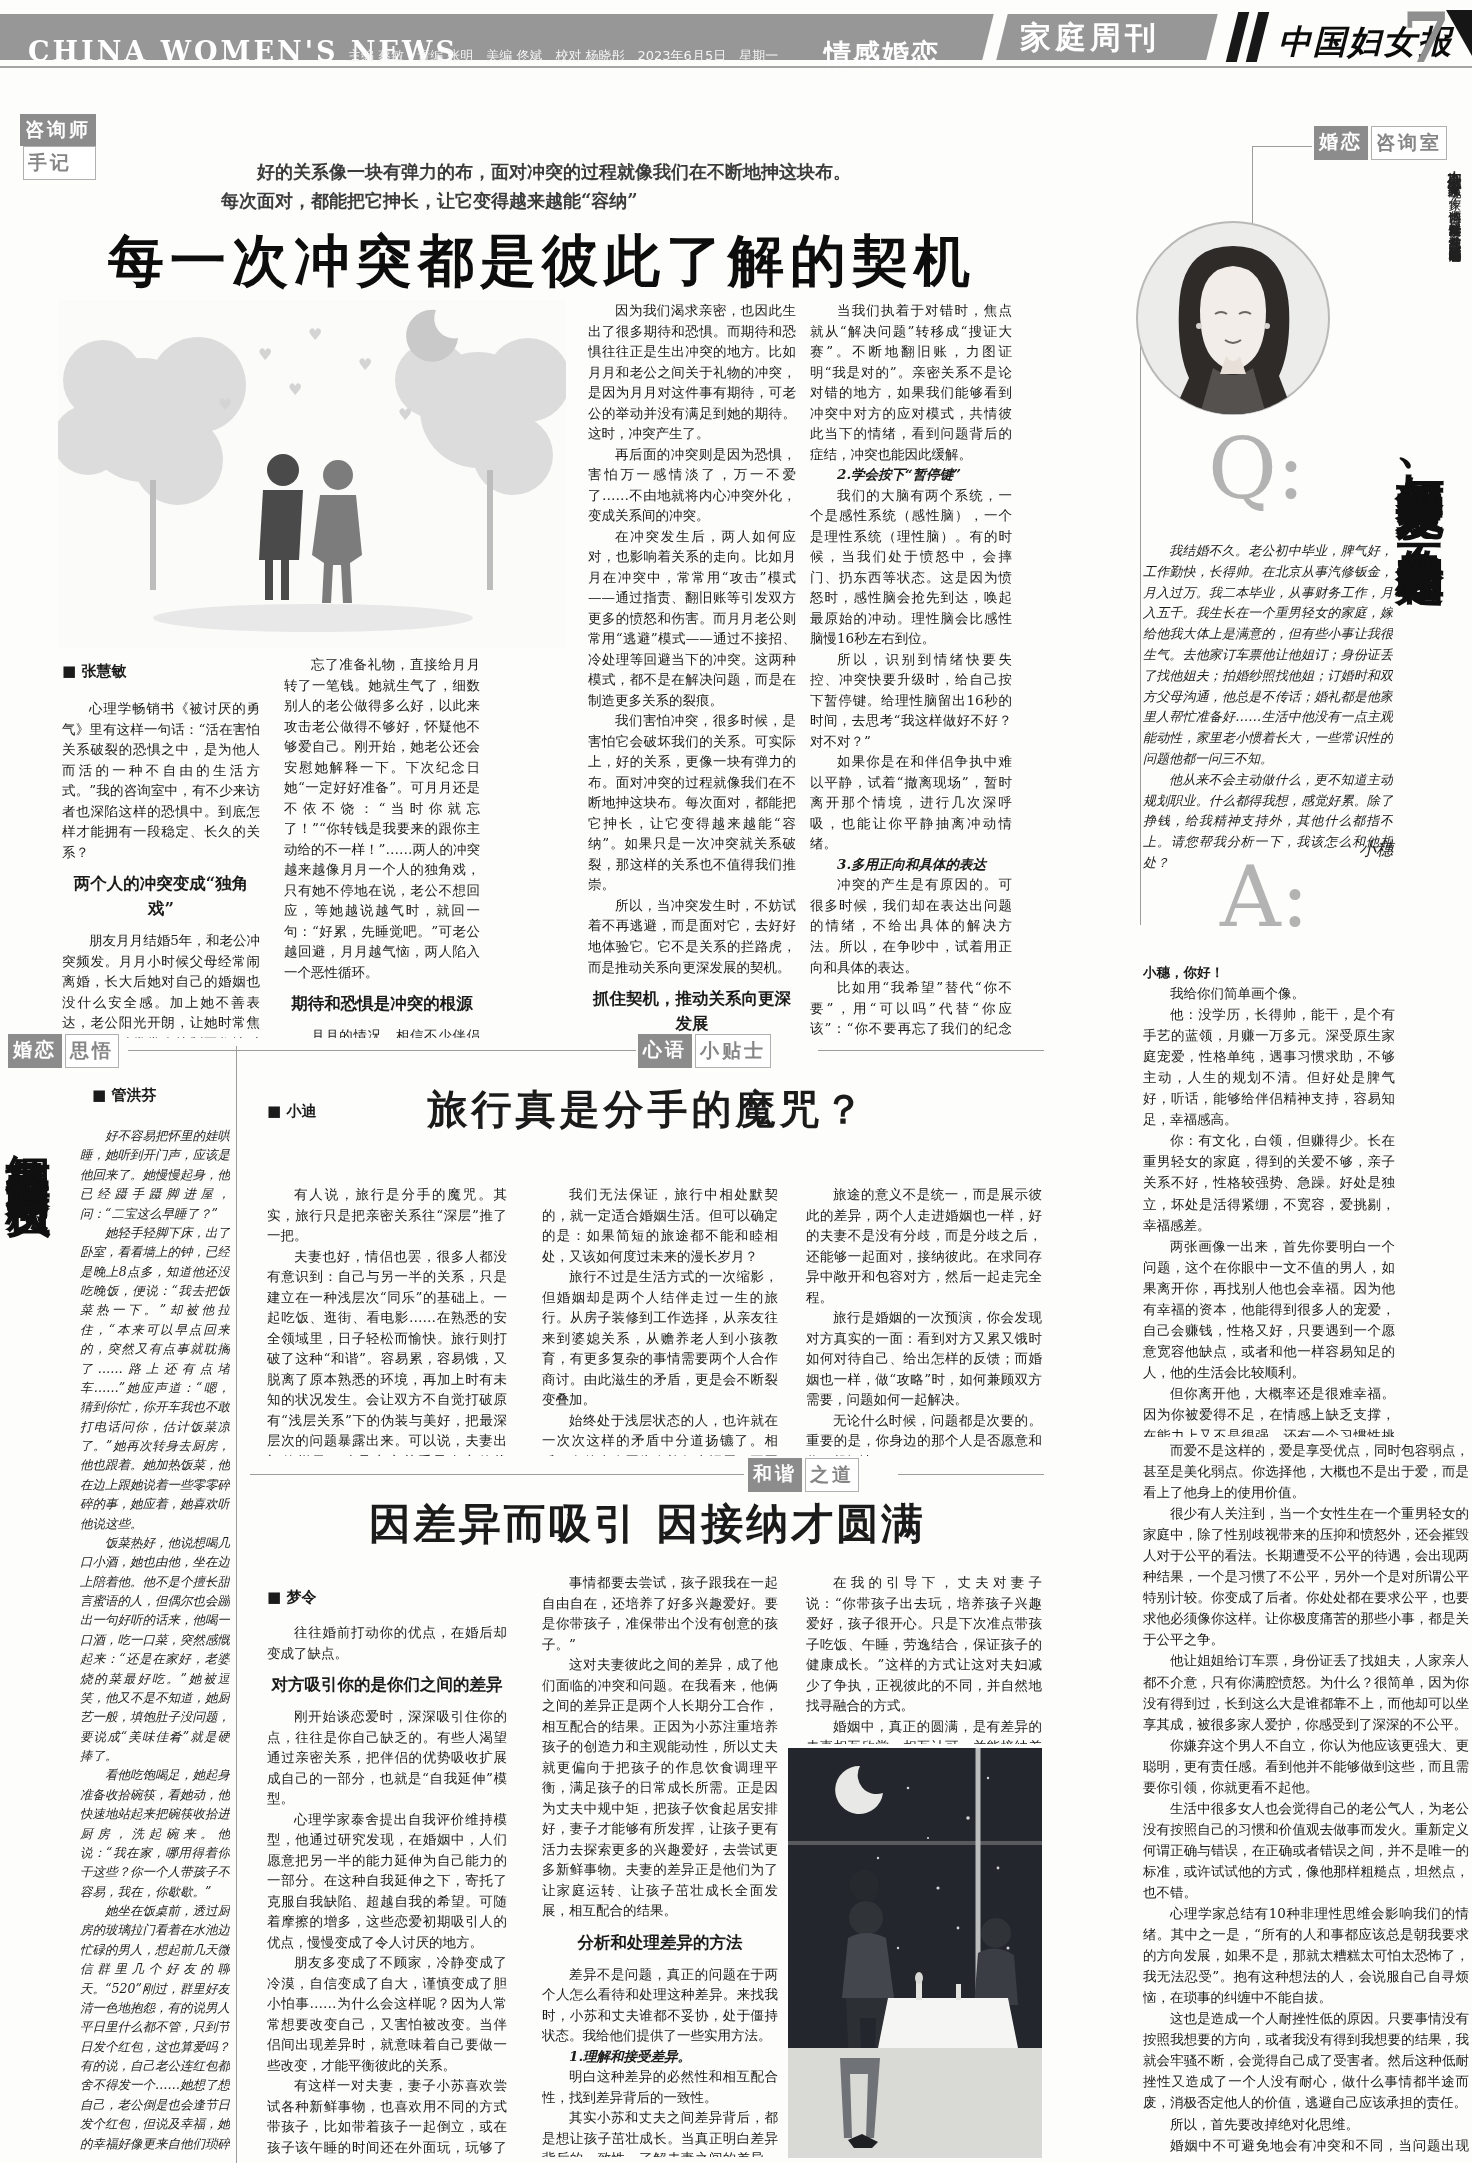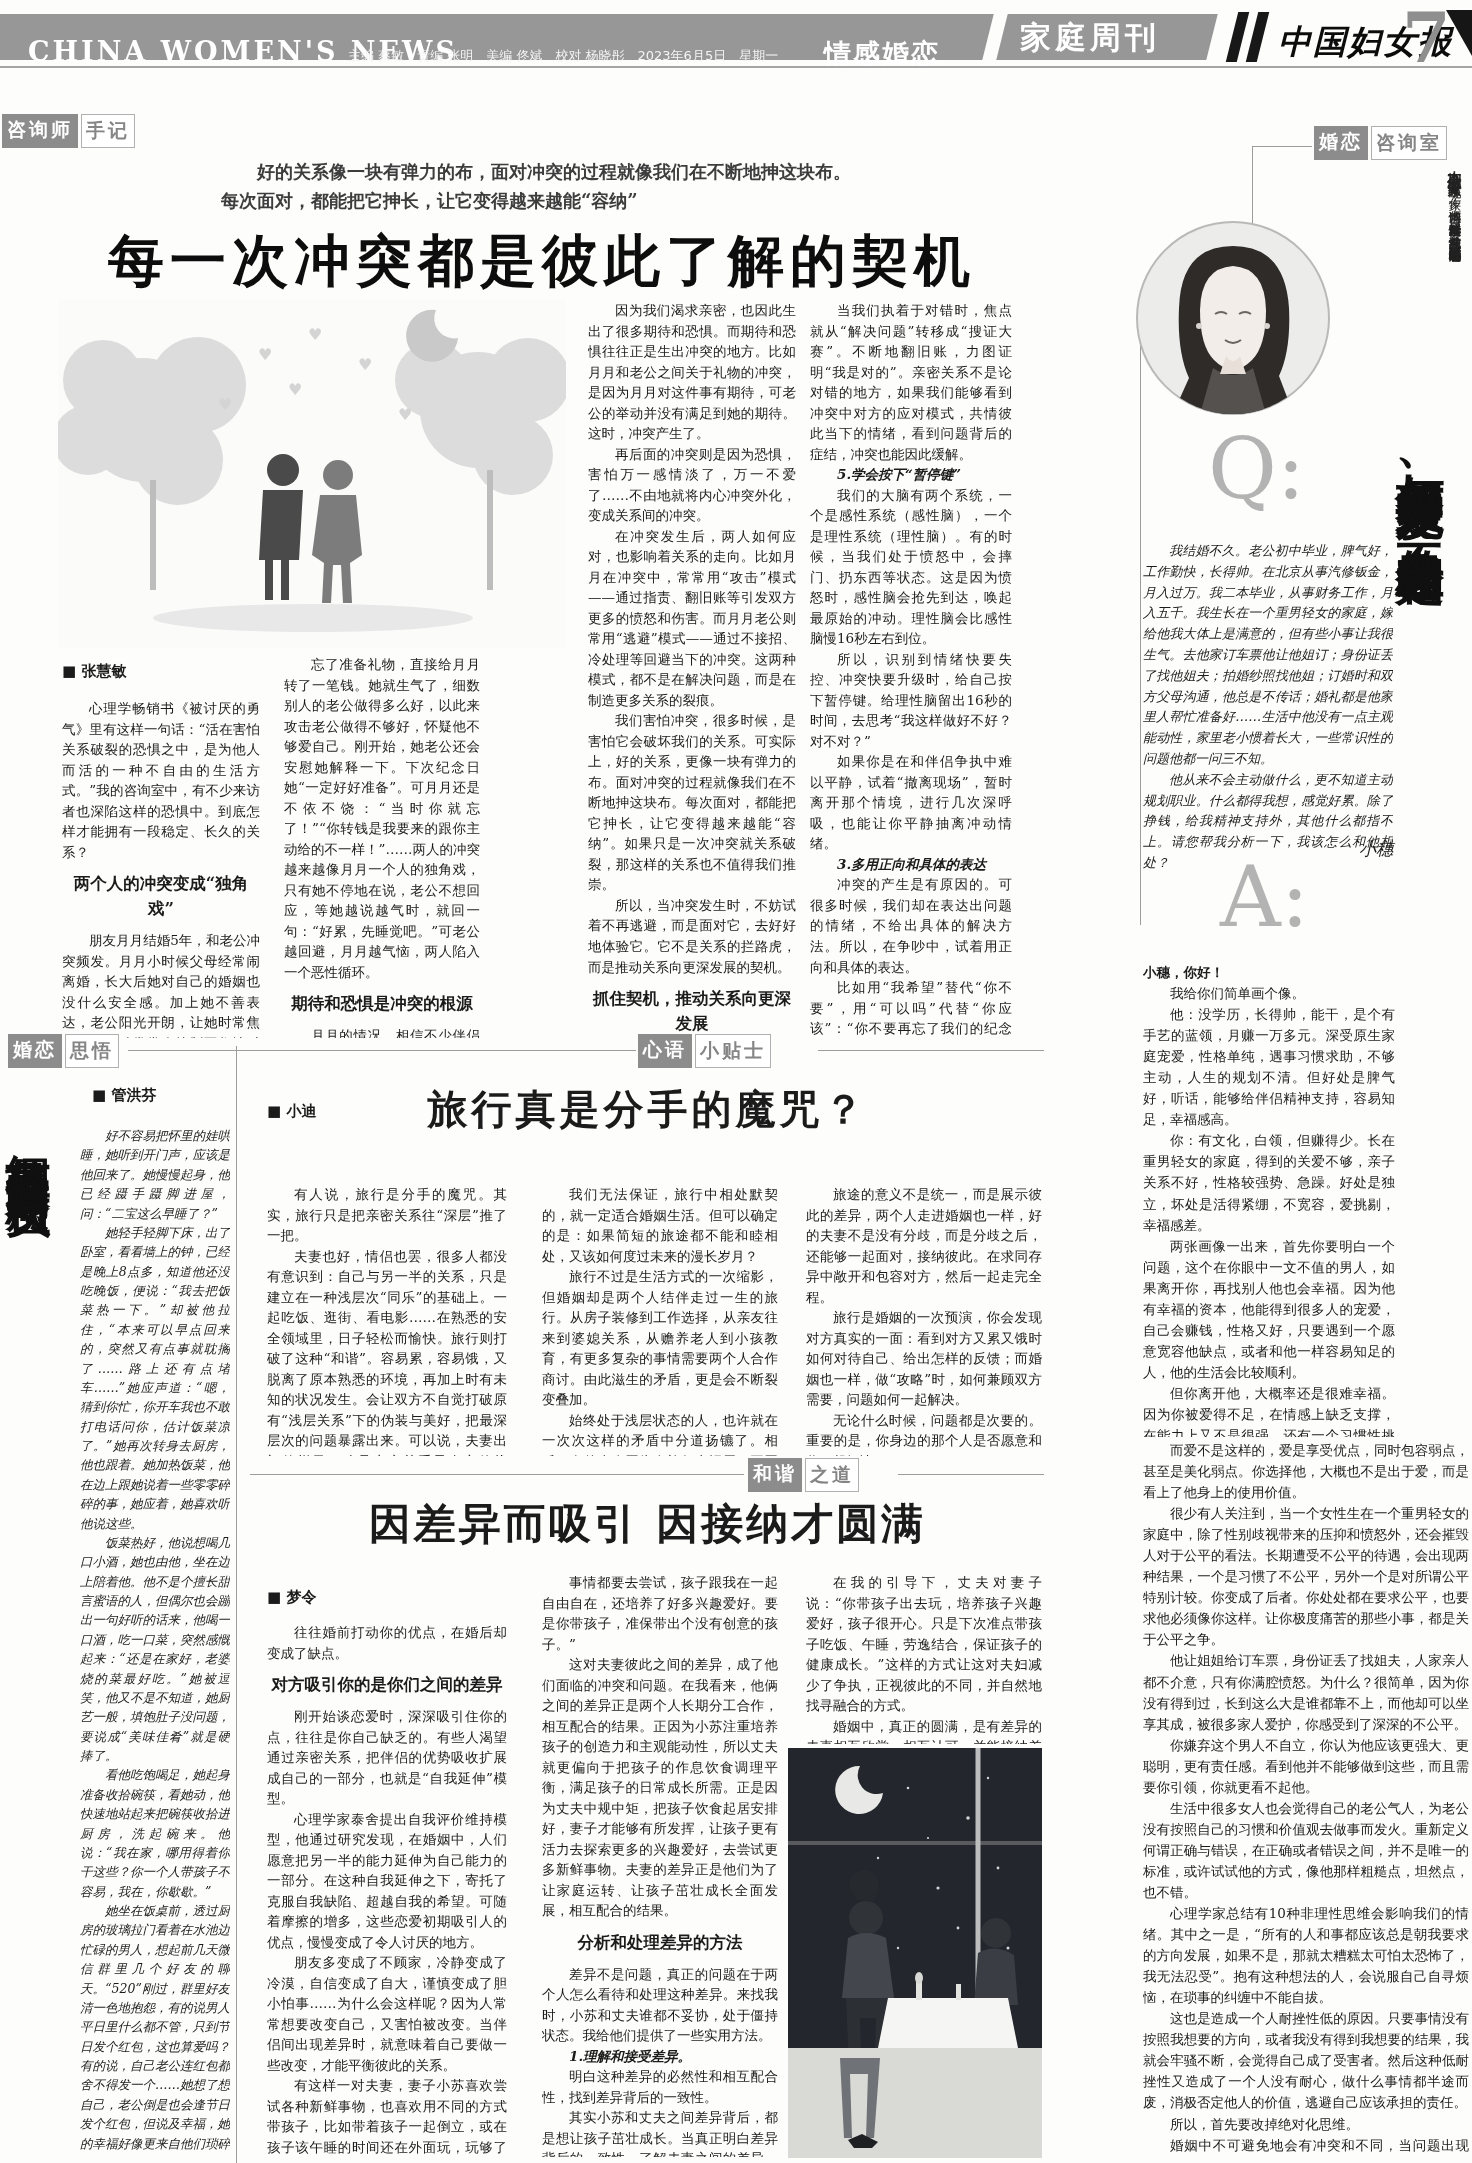--- a/index.html
+++ b/index.html
@@ -66,21 +66,21 @@
       <span id="tag2">家庭周刊</span>
     </div>
   </div>
   <div class="slash skew" style="left:1232px;"></div>
   <div class="slash skew" style="left:1252px;"></div>
   <span id="logo">中国妇女报</span>
   <div id="pageno-tri"></div>
   <span id="pageno">7</span>
   <div id="head-rule"></div>
 
-  <div class="seclabel" style="left:2px;top:114px;">
+  <div class="seclabel" style="left:20px;top:114px;flex-direction:column;">
     <span class="p1">咨询师</span>
     <span class="p2">手记</span>
   </div>
 
   <div id="lede">
     <div class="l1">好的关系像一块有弹力的布，面对冲突的过程就像我们在不断地抻这块布。</div>
     <div class="l2">每次面对，都能把它抻长，让它变得越来越能“容纳”</div>
   </div>
 
   <div id="headline">每一次冲突都是彼此了解的契机</div>
@@ -135,21 +135,21 @@
   <div class="col" style="left:588px;top:300px;width:208px;height:738px;">
       <div class="blk p">因为我们渴求亲密，也因此生出了很多期待和恐惧。而期待和恐惧往往正是生出冲突的地方。比如月月和老公之间关于礼物的冲突，是因为月月对这件事有期待，可老公的举动并没有满足到她的期待。这时，冲突产生了。</div>
       <div class="blk p">再后面的冲突则是因为恐惧，害怕万一感情淡了，万一不爱了……不由地就将内心冲突外化，变成关系间的冲突。</div>
       <div class="blk p">在冲突发生后，两人如何应对，也影响着关系的走向。比如月月在冲突中，常常用“攻击”模式——通过指责、翻旧账等引发双方更多的愤怒和伤害。而月月老公则常用“逃避”模式——通过不接招、冷处理等回避当下的冲突。这两种模式，都不是在解决问题，而是在制造更多关系的裂痕。</div>
       <div class="blk p">我们害怕冲突，很多时候，是害怕它会破坏我们的关系。可实际上，好的关系，更像一块有弹力的布。面对冲突的过程就像我们在不断地抻这块布。每次面对，都能把它抻长，让它变得越来越能“容纳”。如果只是一次冲突就关系破裂，那这样的关系也不值得我们推崇。</div>
       <div class="blk p">所以，当冲突发生时，不妨试着不再逃避，而是面对它，去好好地体验它。它不是关系的拦路虎，而是推动关系向更深发展的契机。</div>
       <div class="blk h">抓住契机，推动关系向更深发展</div>
     </div>
   <div class="col" style="left:810px;top:300px;width:202px;height:738px;">
       <div class="blk p">当我们执着于对错时，焦点就从“解决问题”转移成“搜证大赛”。不断地翻旧账，力图证明“我是对的”。亲密关系不是论对错的地方，如果我们能够看到冲突中对方的应对模式，共情彼此当下的情绪，看到问题背后的症结，冲突也能因此缓解。</div>
-      <div class="blk kai">5.学会按下“暂停键”</div>
+      <div class="blk kai">2.学会按下“暂停键”</div>
       <div class="blk p">我们的大脑有两个系统，一个是感性系统（感性脑），一个是理性系统（理性脑）。有的时候，当我们处于愤怒中，会摔门、扔东西等状态。这是因为愤怒时，感性脑会抢先到达，唤起最原始的冲动。理性脑会比感性脑慢16秒左右到位。</div>
       <div class="blk p">所以，识别到情绪快要失控、冲突快要升级时，给自己按下暂停键。给理性脑留出16秒的时间，去思考“我这样做好不好？对不对？”</div>
       <div class="blk p">如果你是在和伴侣争执中难以平静，试着“撤离现场”，暂时离开那个情境，进行几次深呼吸，也能让你平静抽离冲动情绪。</div>
       <div class="blk kai">3.多用正向和具体的表达</div>
       <div class="blk p">冲突的产生是有原因的。可很多时候，我们却在表达出问题的情绪，不给出具体的解决方法。所以，在争吵中，试着用正向和具体的表达。</div>
       <div class="blk p">比如用“我希望”替代“你不要”，用“可以吗”代替“你应该”：“你不要再忘了我们的纪念日了”换成“我希望你可以记下我们的纪念日”；“你不要总是自己做决定”换成“我希望你可以听听我的想法”。用这些正向、具体的语言，让对方清晰地知道我们的需求，也能减少对方对我们所提需求的抗拒。我们可以表达，但表达时要让对方知道，我们是不含敌意的。</div>
     </div>
 
   <div class="hrule" style="left:128px;top:1050px;width:508px;"></div>
   <div class="hrule" style="left:818px;top:1050px;width:226px;"></div>

